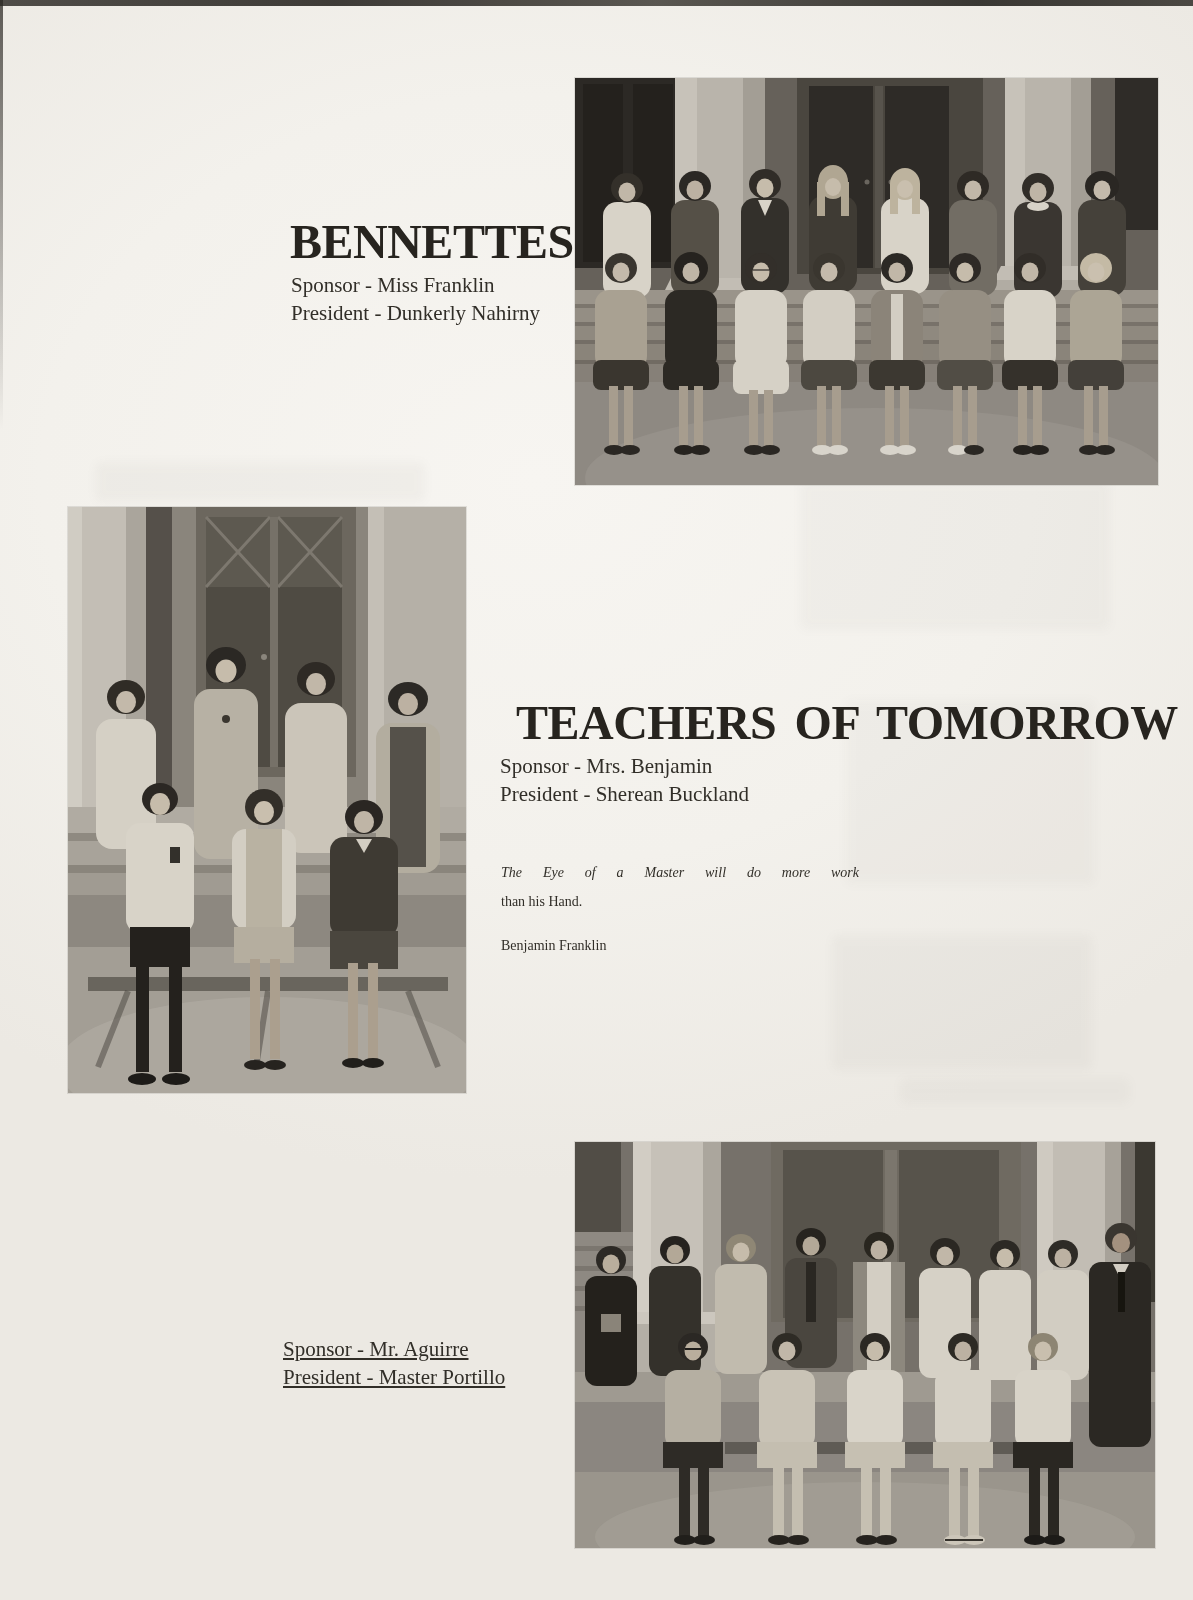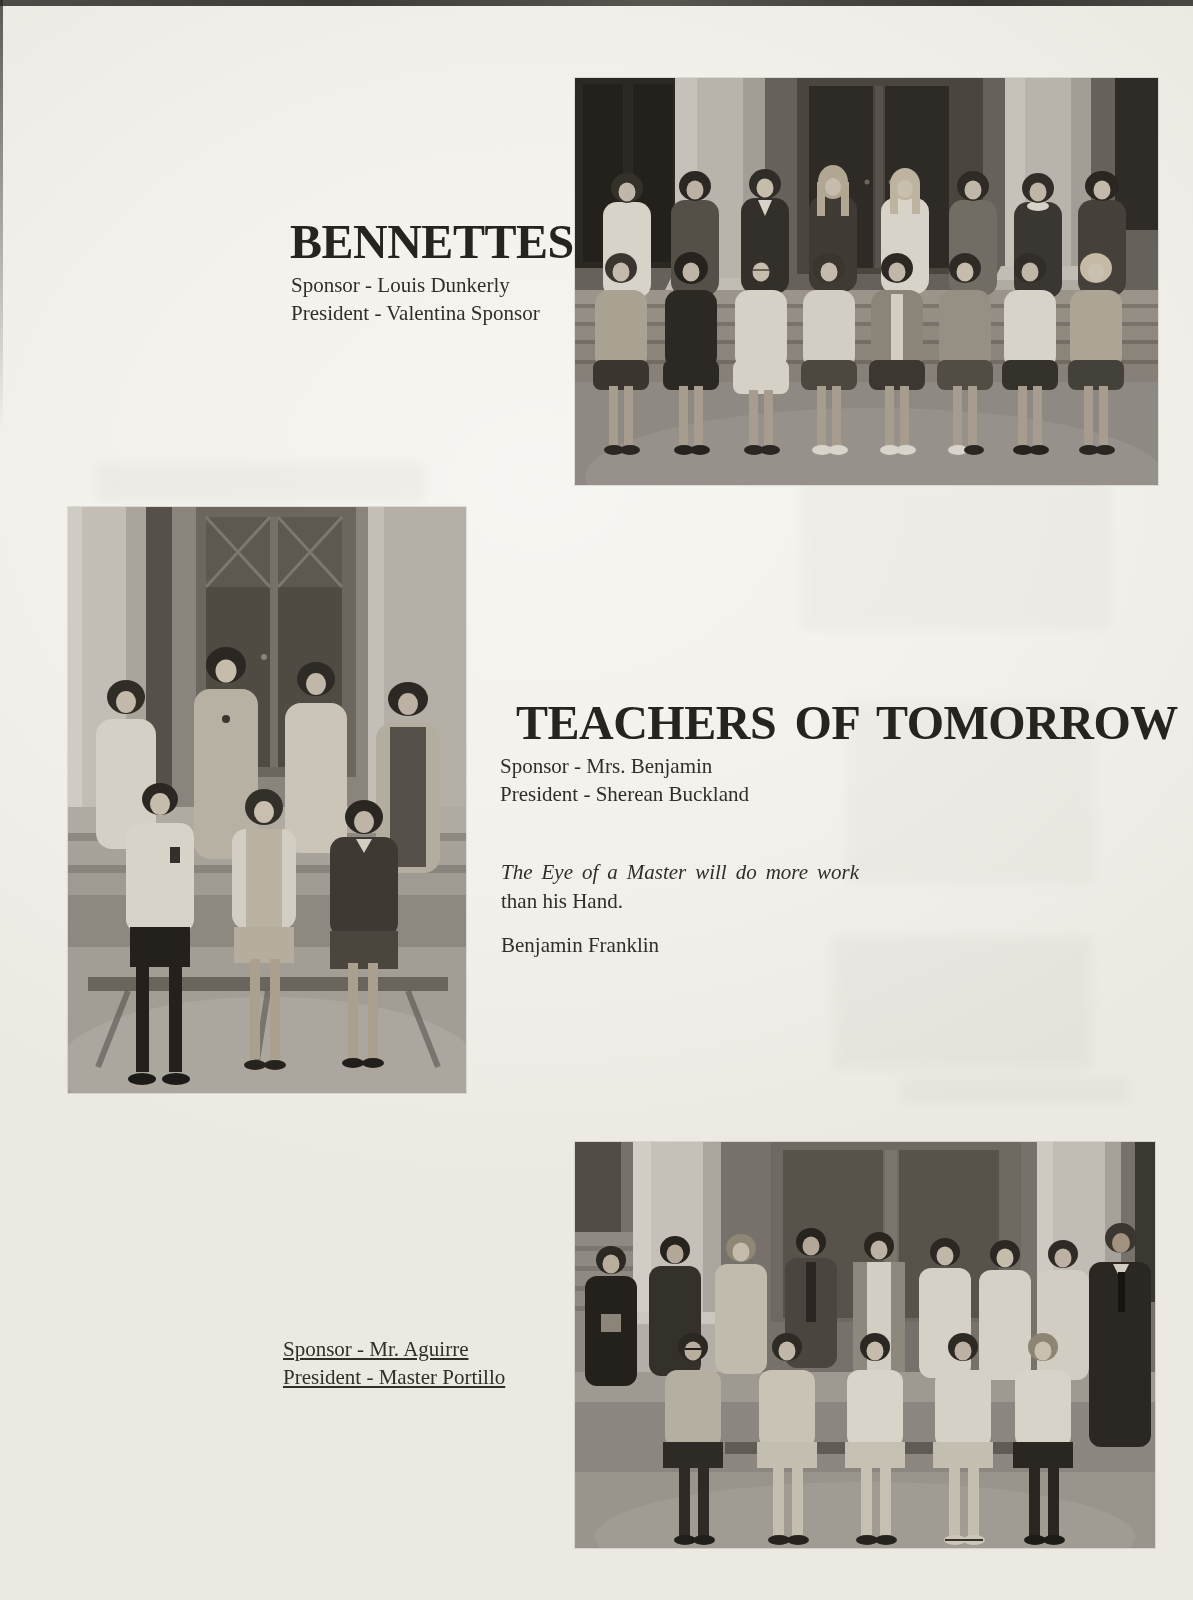--- a/index.html
+++ b/index.html
@@ -13,21 +13,21 @@
   .scan-edge-top{position:absolute;left:0;top:0;width:1193px;height:6px;
     background:linear-gradient(90deg,#3a3733 0%,#26231f 28%,#45423c 55%,#211f1b 82%,#35322d 100%);
     opacity:.88;}
   .scan-edge-left{position:absolute;left:0;top:0;width:3px;height:430px;
     background:linear-gradient(180deg,rgba(43,40,36,.75),rgba(43,40,36,0));}
   .photo{position:absolute;margin:0;padding:0;box-shadow:0 0 0 1px rgba(60,56,50,.12);}
   .photo svg{display:block;}
   .club-title{position:absolute;font-size:48px;line-height:1;letter-spacing:-.5px;color:#27241f;white-space:nowrap;margin-top:12px;}
   .ws{word-spacing:7px;}
   .credits{position:absolute;font-size:21px;line-height:28px;color:#312e28;white-space:nowrap;}
-  .quote-block{position:absolute;left:501px;top:858px;width:358px;font-size:21px;line-height:29px;color:#312e28;}
+  .quote-block{position:absolute;left:501px;top:858px;width:358px;font-size:14px;line-height:29px;color:#312e28;}
   .q-line1{font-style:italic;text-align:justify;text-align-last:justify;}
   .q-line2{}
   .q-attr{margin-top:15px;text-align:left;font-style:normal;}
   .page-number{position:absolute;left:1130px;top:1634px;font-family:Liberation Serif, serif;
     font-size:27px;color:#4c4a45;letter-spacing:1px;text-align:right;}
   .ghost{position:absolute;background:#7d786f;filter:blur(5px);border-radius:6px;}
 </style>
 </head>
 <body>
 
@@ -37,22 +37,22 @@
   <div class="scan-edge-left"></div>
 
   <div class="ghost" style="left:95px;top:462px;width:330px;height:40px;opacity:.05;"></div>
   <div class="ghost" style="left:800px;top:480px;width:310px;height:150px;opacity:.045;"></div>
   <div class="ghost" style="left:845px;top:700px;width:250px;height:185px;opacity:.04;"></div>
   <div class="ghost" style="left:832px;top:935px;width:260px;height:135px;opacity:.05;"></div>
   <div class="ghost" style="left:900px;top:1078px;width:230px;height:26px;opacity:.045;"></div>
 
   <h1 class="club-title" style="left:290px;top:206px;">BENNETTES</h1>
   <div class="credits" style="left:291px;top:271px;">
-    <div>Sponsor - Louis Dunkerly</div>
-    <div>President - Valentina Sponsor</div>
+    <div>Sponsor - Miss Franklin</div>
+    <div>President - Dunkerly Nahirny</div>
   </div>
 
   <figure class="photo" style="left:575px;top:78px;width:583px;height:407px;">
     <svg width="583" height="407" viewBox="0 0 583 407" preserveAspectRatio="none">
       <g>
         <rect width="583" height="407" fill="#77726a"></rect>
         <rect width="583" height="212" fill="#66615a"></rect>
         <rect x="0" y="0" width="108" height="190" fill="#2c2925"></rect>
         <rect x="8" y="6" width="40" height="178" fill="#24211d"></rect>
         <rect x="58" y="6" width="40" height="178" fill="#24211d"></rect>

